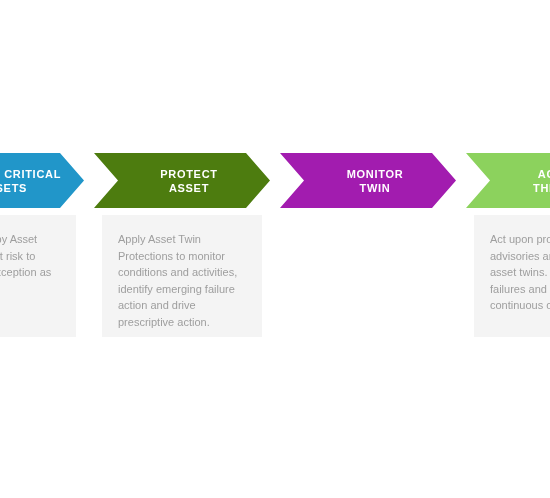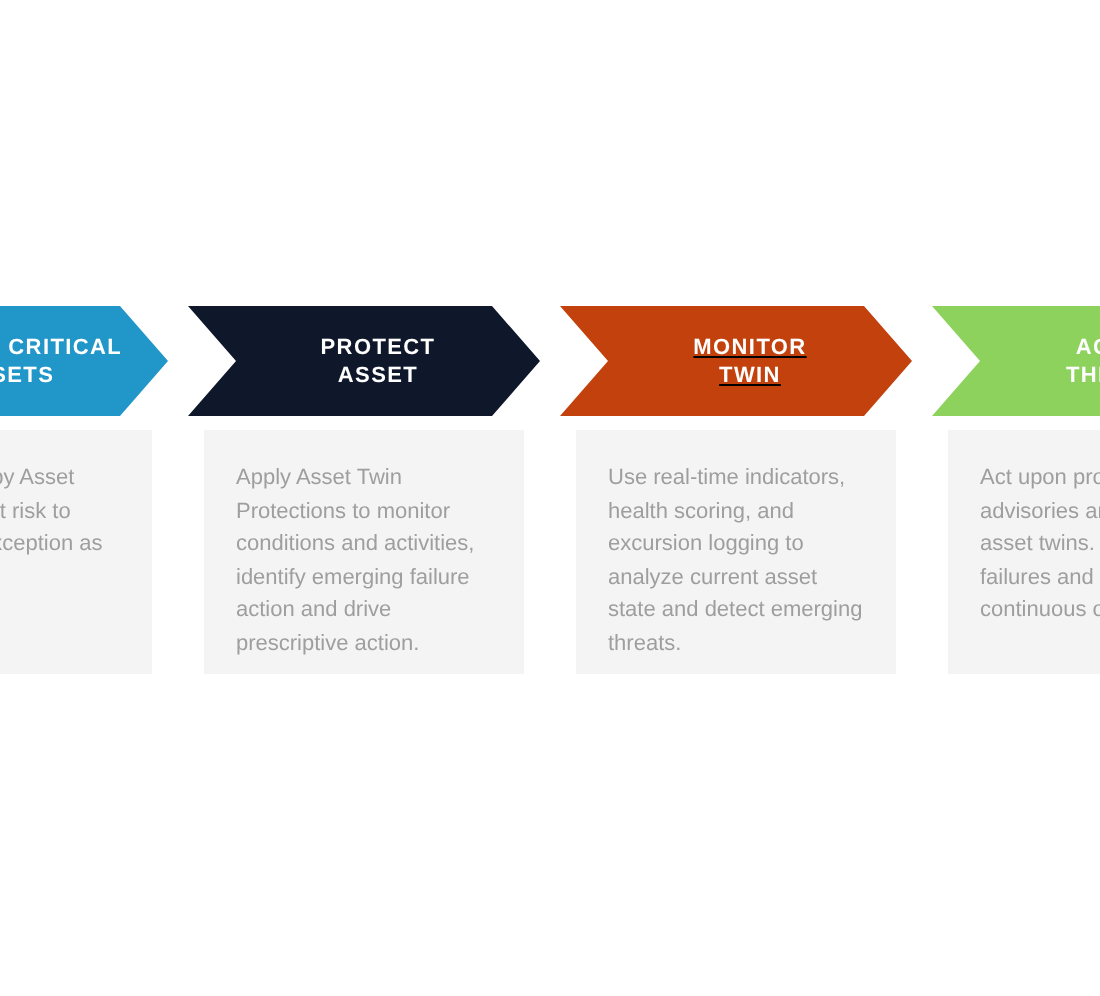--- a/index.html
+++ b/index.html
@@ -59,40 +59,37 @@
           <span class="ln">IDENTIFY CRITICAL ASSETS</span>
 
         </div>
       </div>
       <div class="body-card">
         <p class="body-text">Rank assets by Asset Twin dominant risk to manage by exception as met.</p>
       </div>
     </div>
 
     <div class="step step-2">
-      <div class="chev" style="background-color: #0f172a;">
+      <div class="chev" style="background-color: #4d7c0f;">
         <div class="chev-label">
           <span class="ln">PROTECT</span>
           <span class="ln">ASSET</span>
         </div>
       </div>
       <div class="body-card">
         <p class="body-text">Apply Asset Twin Protections to monitor conditions and activities, identify emerging failure action and drive prescriptive action.</p>
       </div>
     </div>
 
     <div class="step step-3">
-      <div class="chev" style="background-color: #c2410c; text-decoration: underline;">
+      <div class="chev" style="background-color: #a21caf;">
         <div class="chev-label">
           <span class="ln">MONITOR</span>
           <span class="ln">TWIN</span>
         </div>
-      </div>
-      <div class="body-card">
-        <p class="body-text">Use real-time indicators, health scoring, and excursion logging to analyze current asset state and detect emerging threats.</p>
       </div>
     </div>
 
     <div class="step step-4">
       <div class="chev" style="background-color: rgb(140, 210, 93);">
         <div class="chev-label">
           <span class="ln">ACT ON</span>
           <span class="ln">THREATS</span>
         </div>
       </div>

